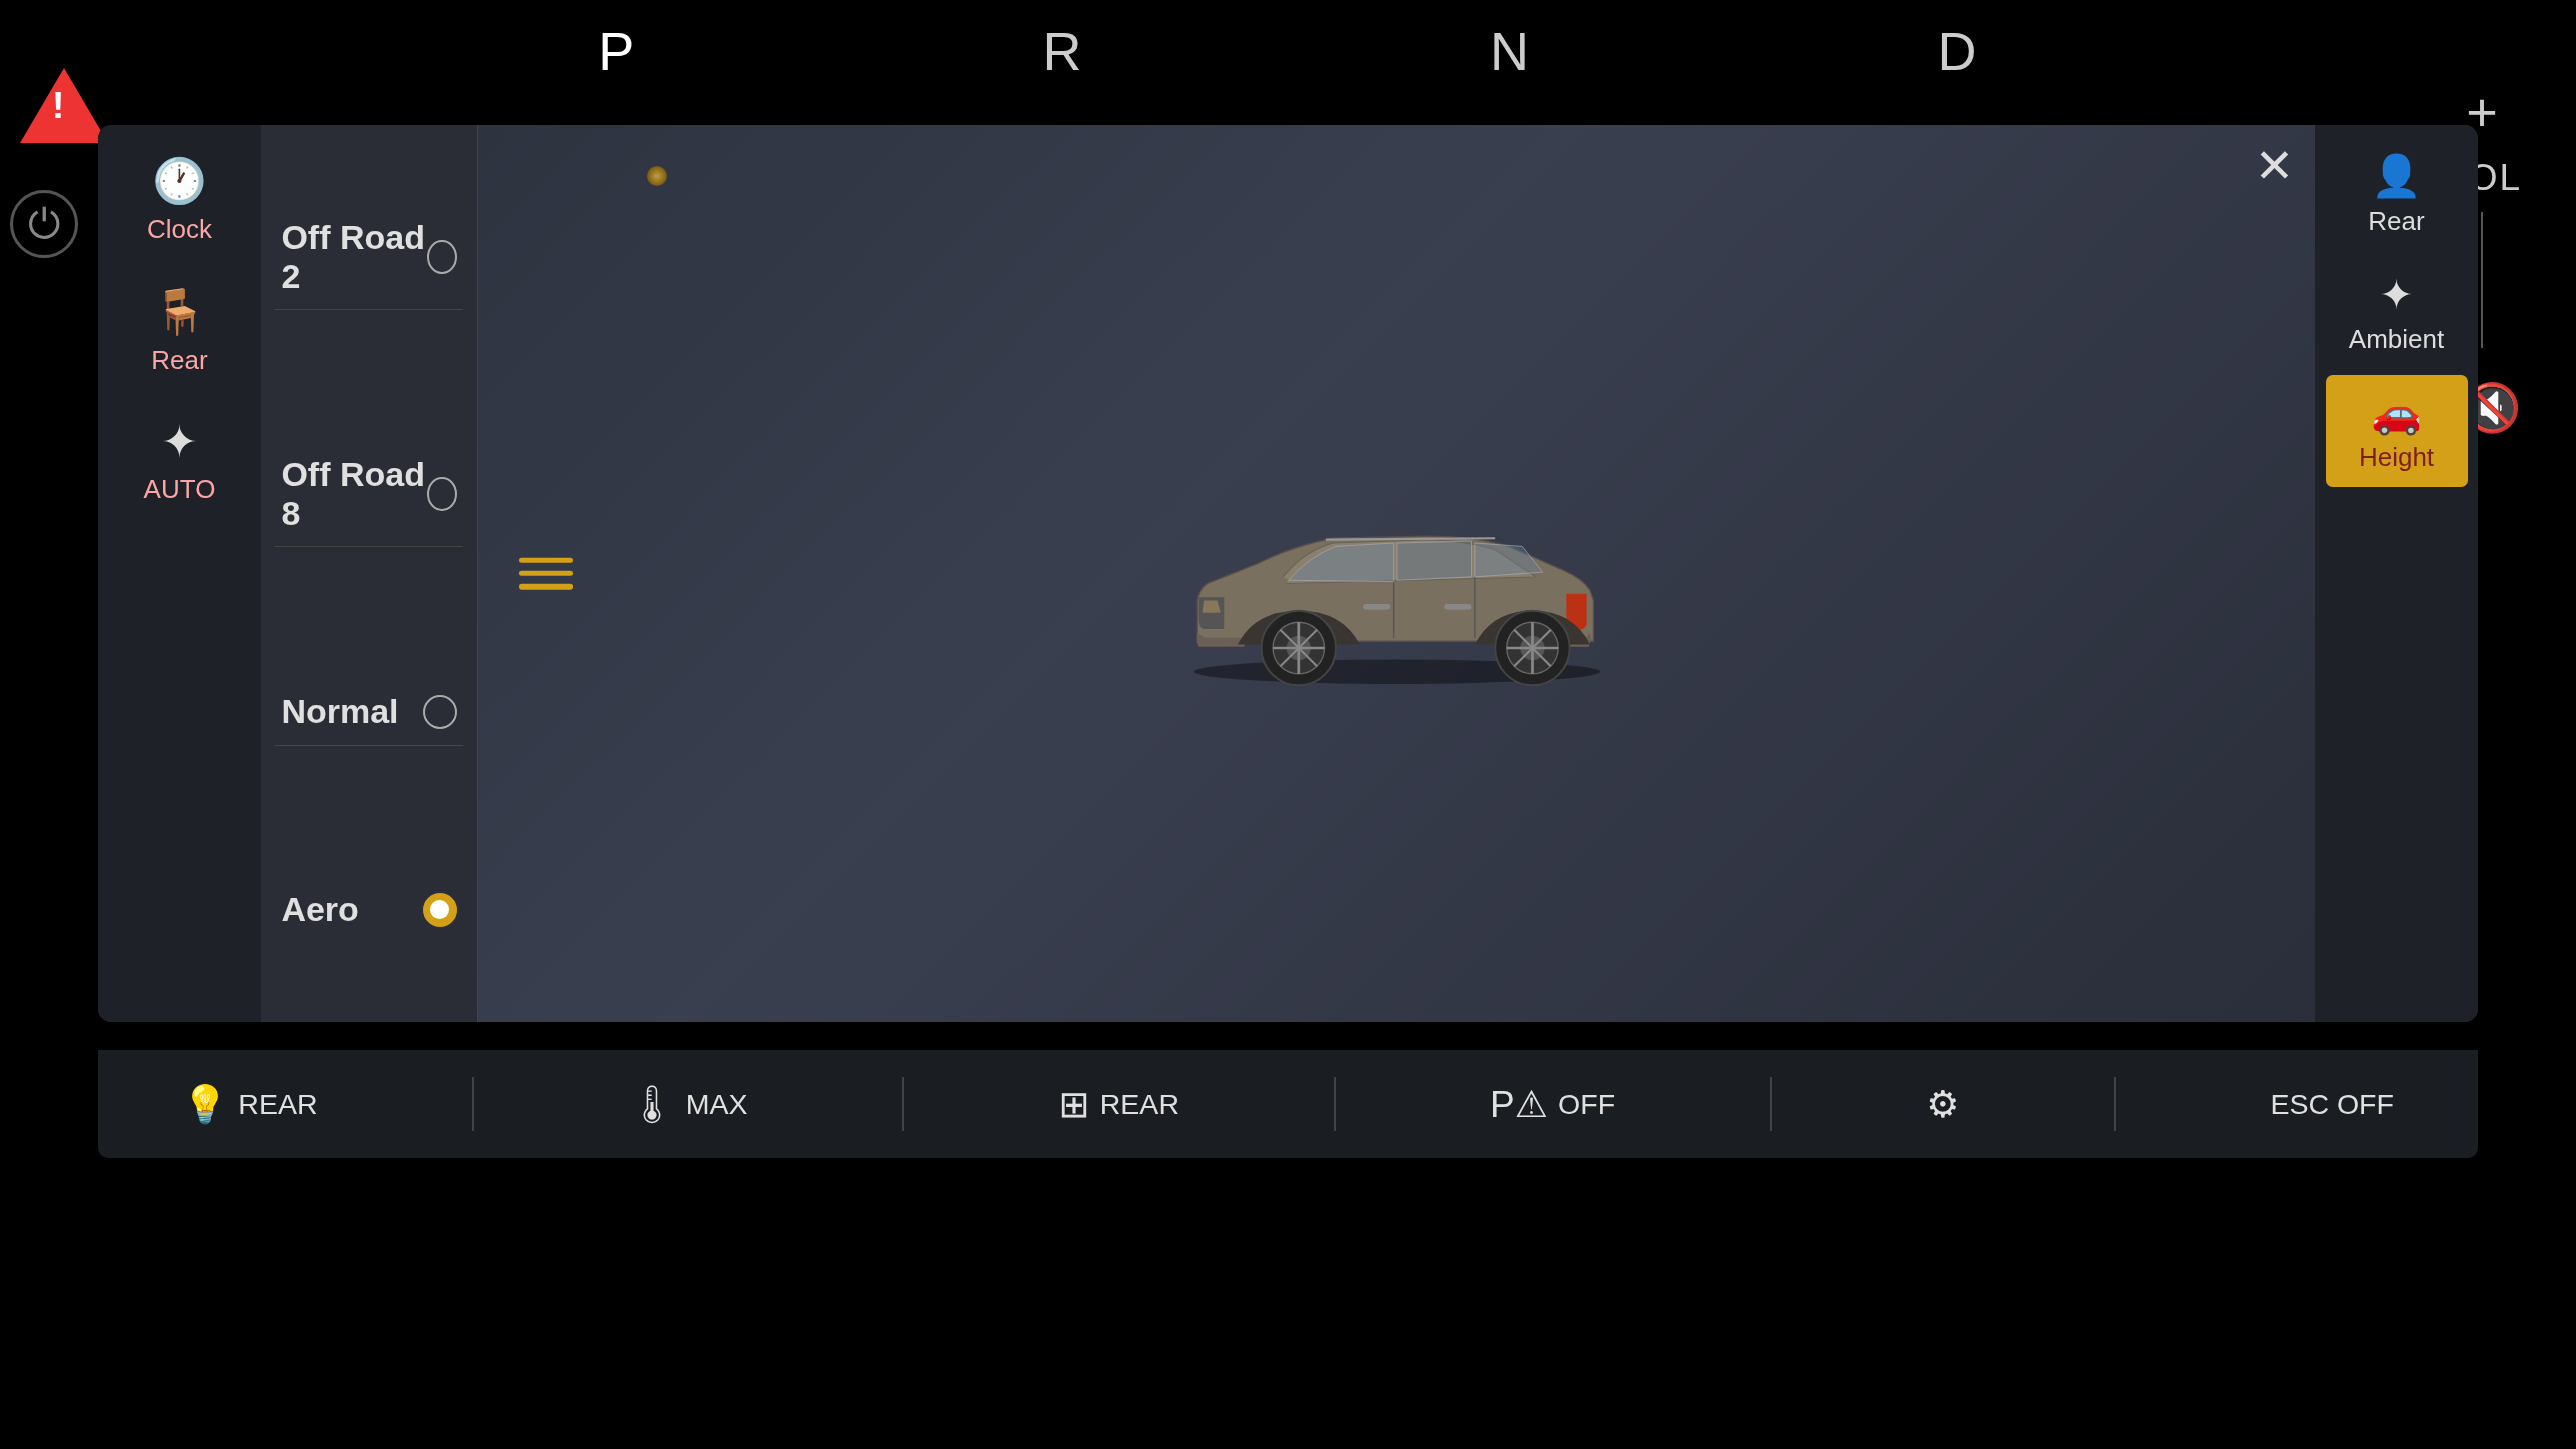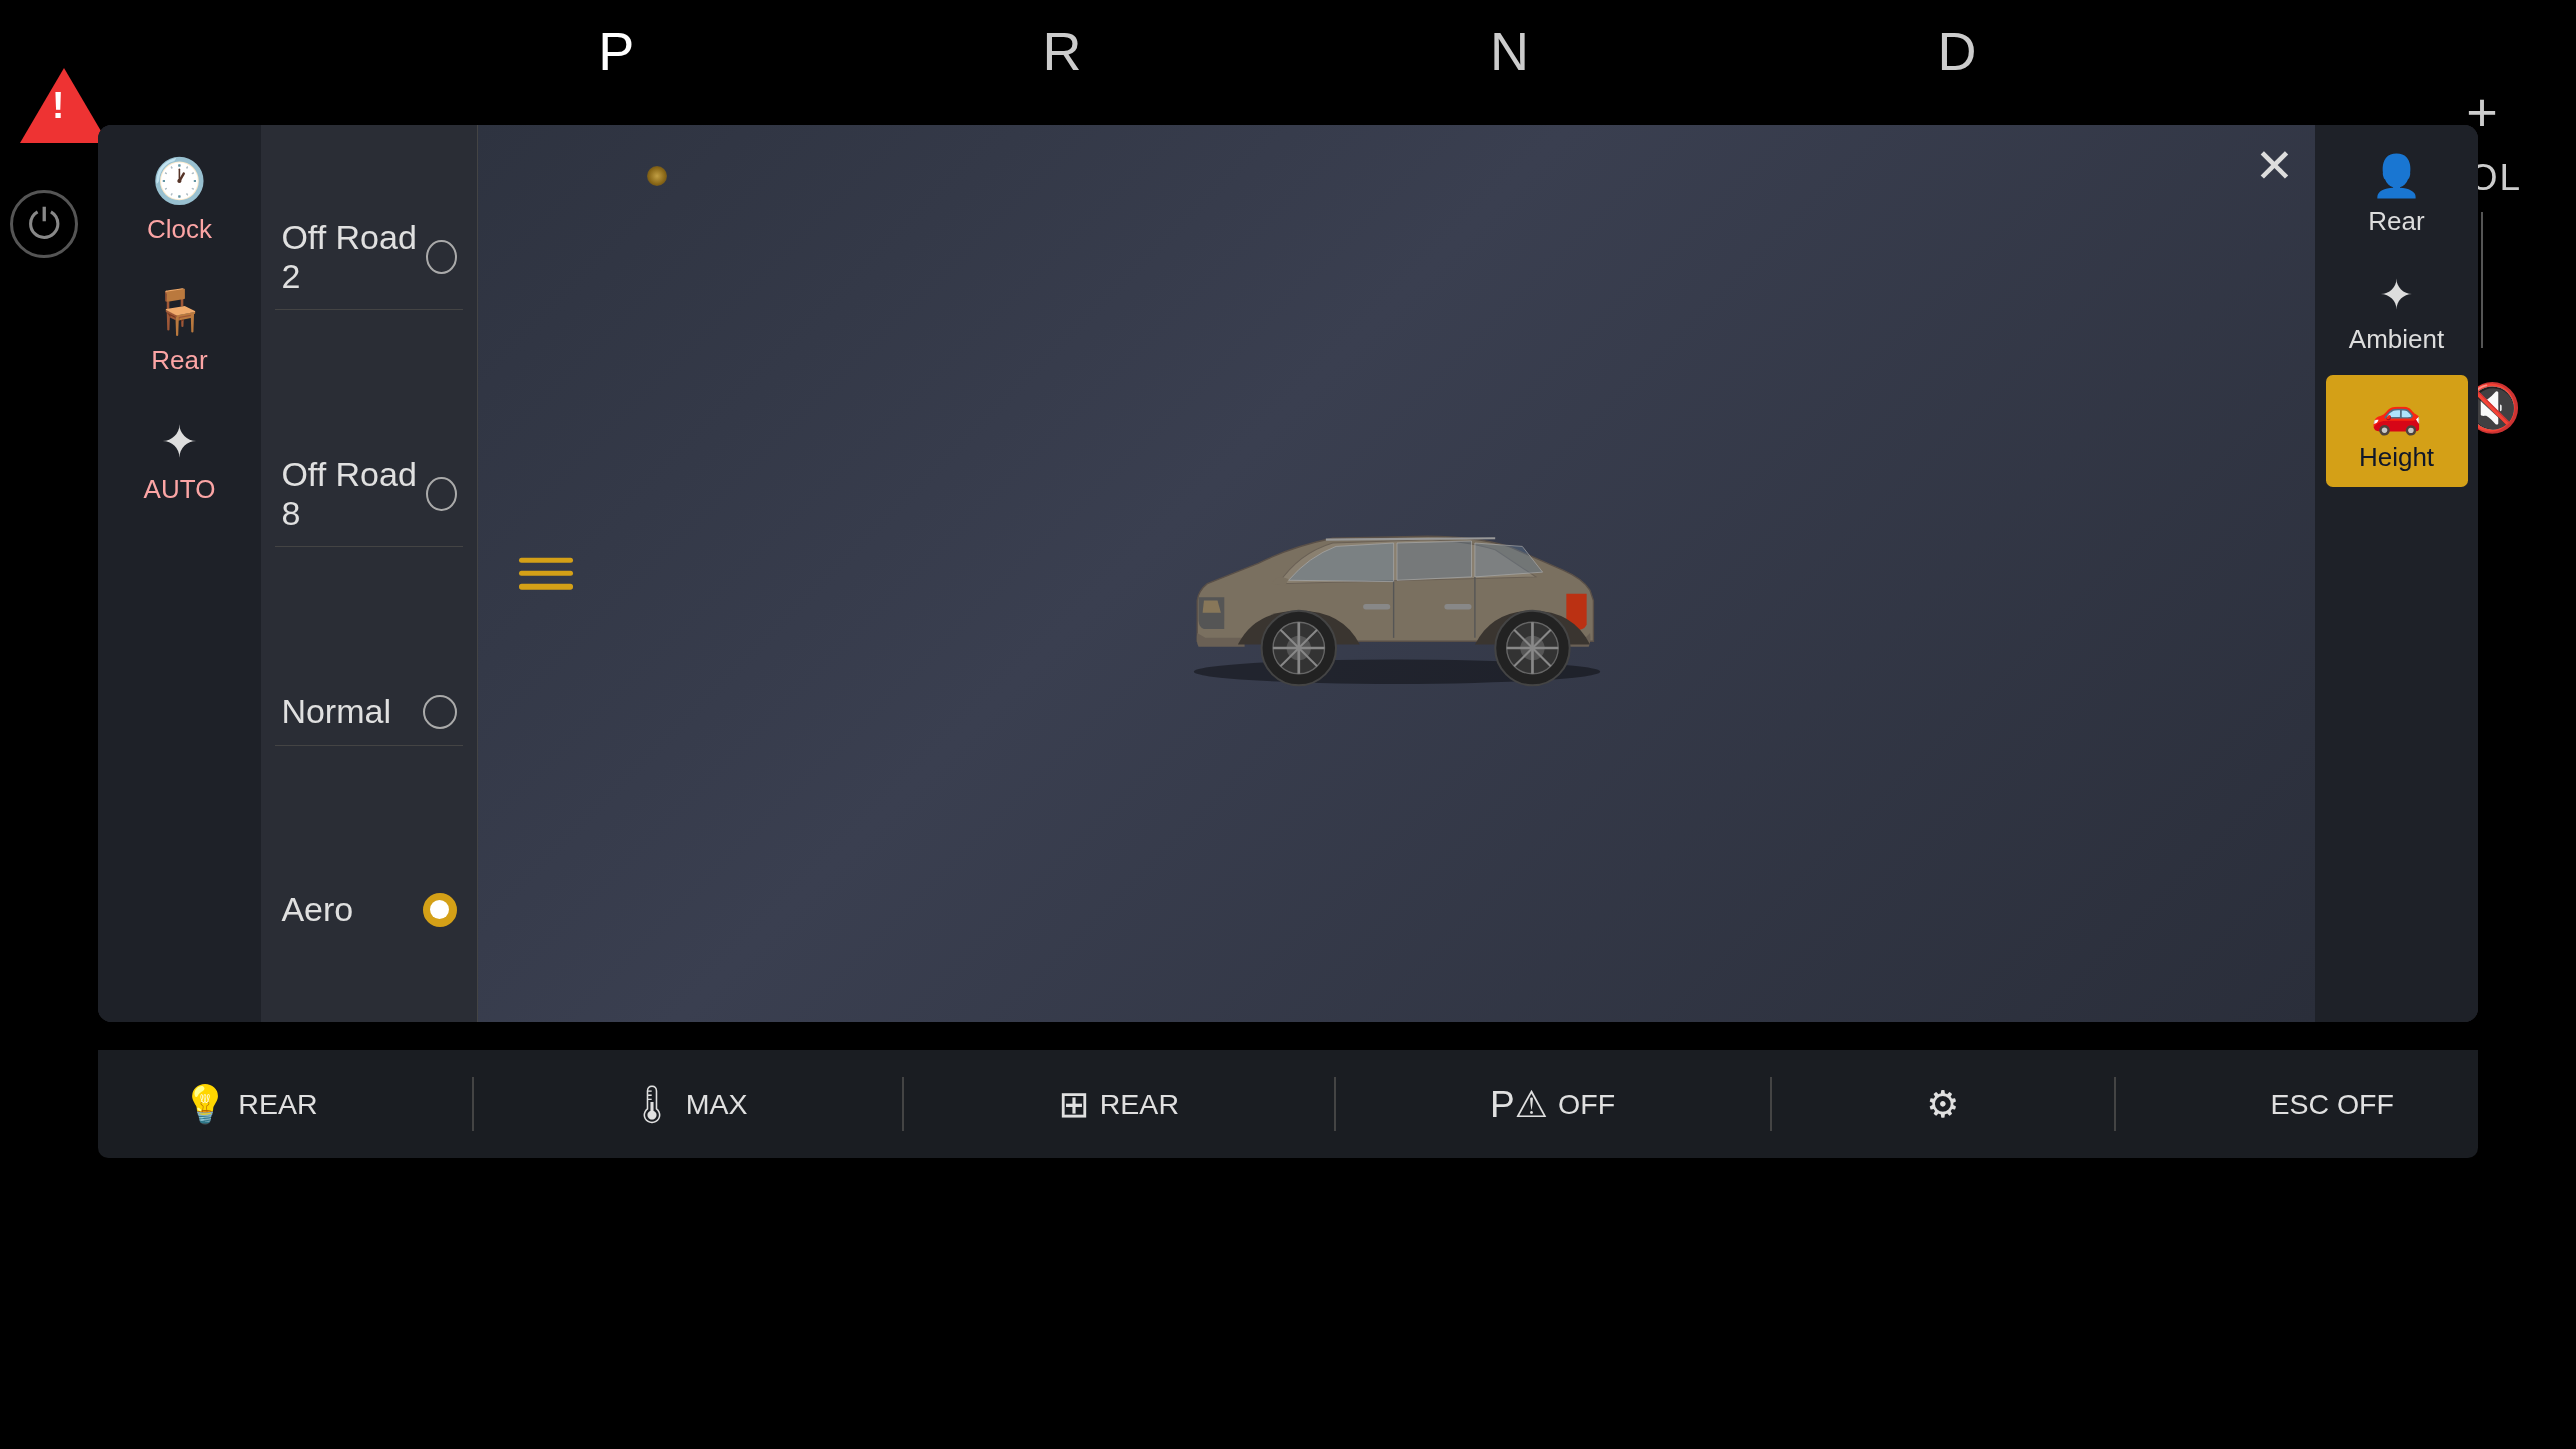--- a/index.html
+++ b/index.html
@@ -175,21 +175,21 @@
       align-items: center;
       justify-content: space-between;
       padding: 13.6px 6.8px;
       border-bottom: 0.7px solid #444;
       cursor: pointer;
     }
     .menu-option:last-child { border-bottom: none; }
     .menu-option-label {
       color: #e0e0e0;
       font-size: 34px;
-      font-weight: 400;
+      font-weight: 700;
     }
     .radio-circle {
       width: 34px;
       height: 34px;
       border-radius: 50%;
       border: 2px solid #aaa;
       display: flex;
       align-items: center;
       justify-content: center;
     }
@@ -274,21 +274,21 @@
     }
     .right-sidebar-icon {
       font-size: 41px;
       color: #ddd;
     }
     .right-sidebar-item.active .right-sidebar-icon { color: #fff; }
     .right-sidebar-label {
       color: #ddd;
       font-size: 26px;
     }
-    .right-sidebar-item.active .right-sidebar-label { color: #0f172a; }
+    .right-sidebar-item.active .right-sidebar-label { color: #7f1d1d; }
 
     
     .bottom-bar {
       position: absolute;
       bottom: 291px;
       left: 98px;
       right: 98px;
       height: 108px;
       background: #1a1d22;
       display: flex;

